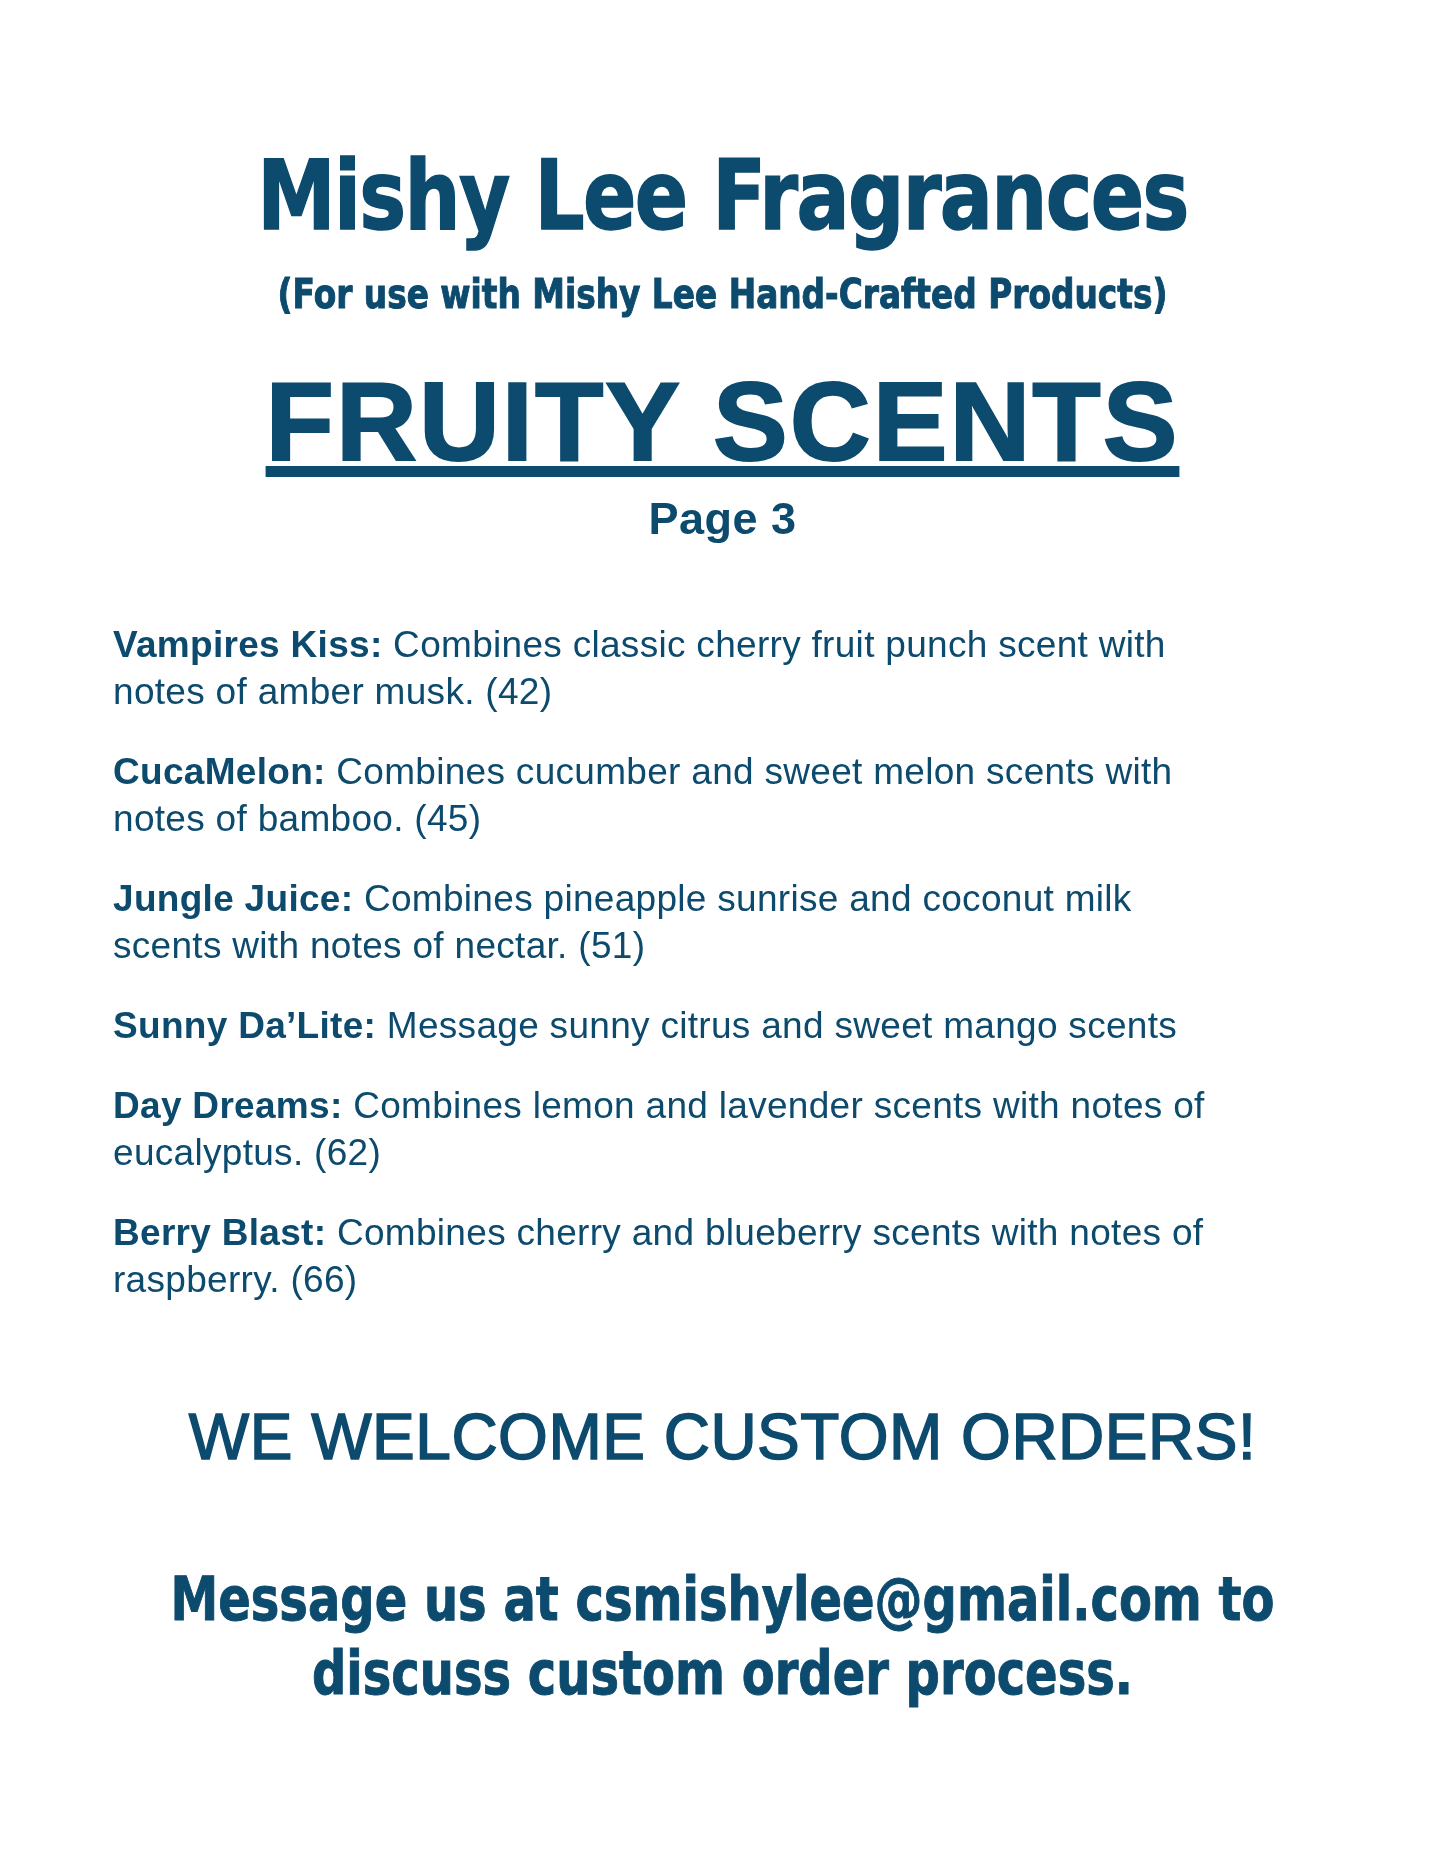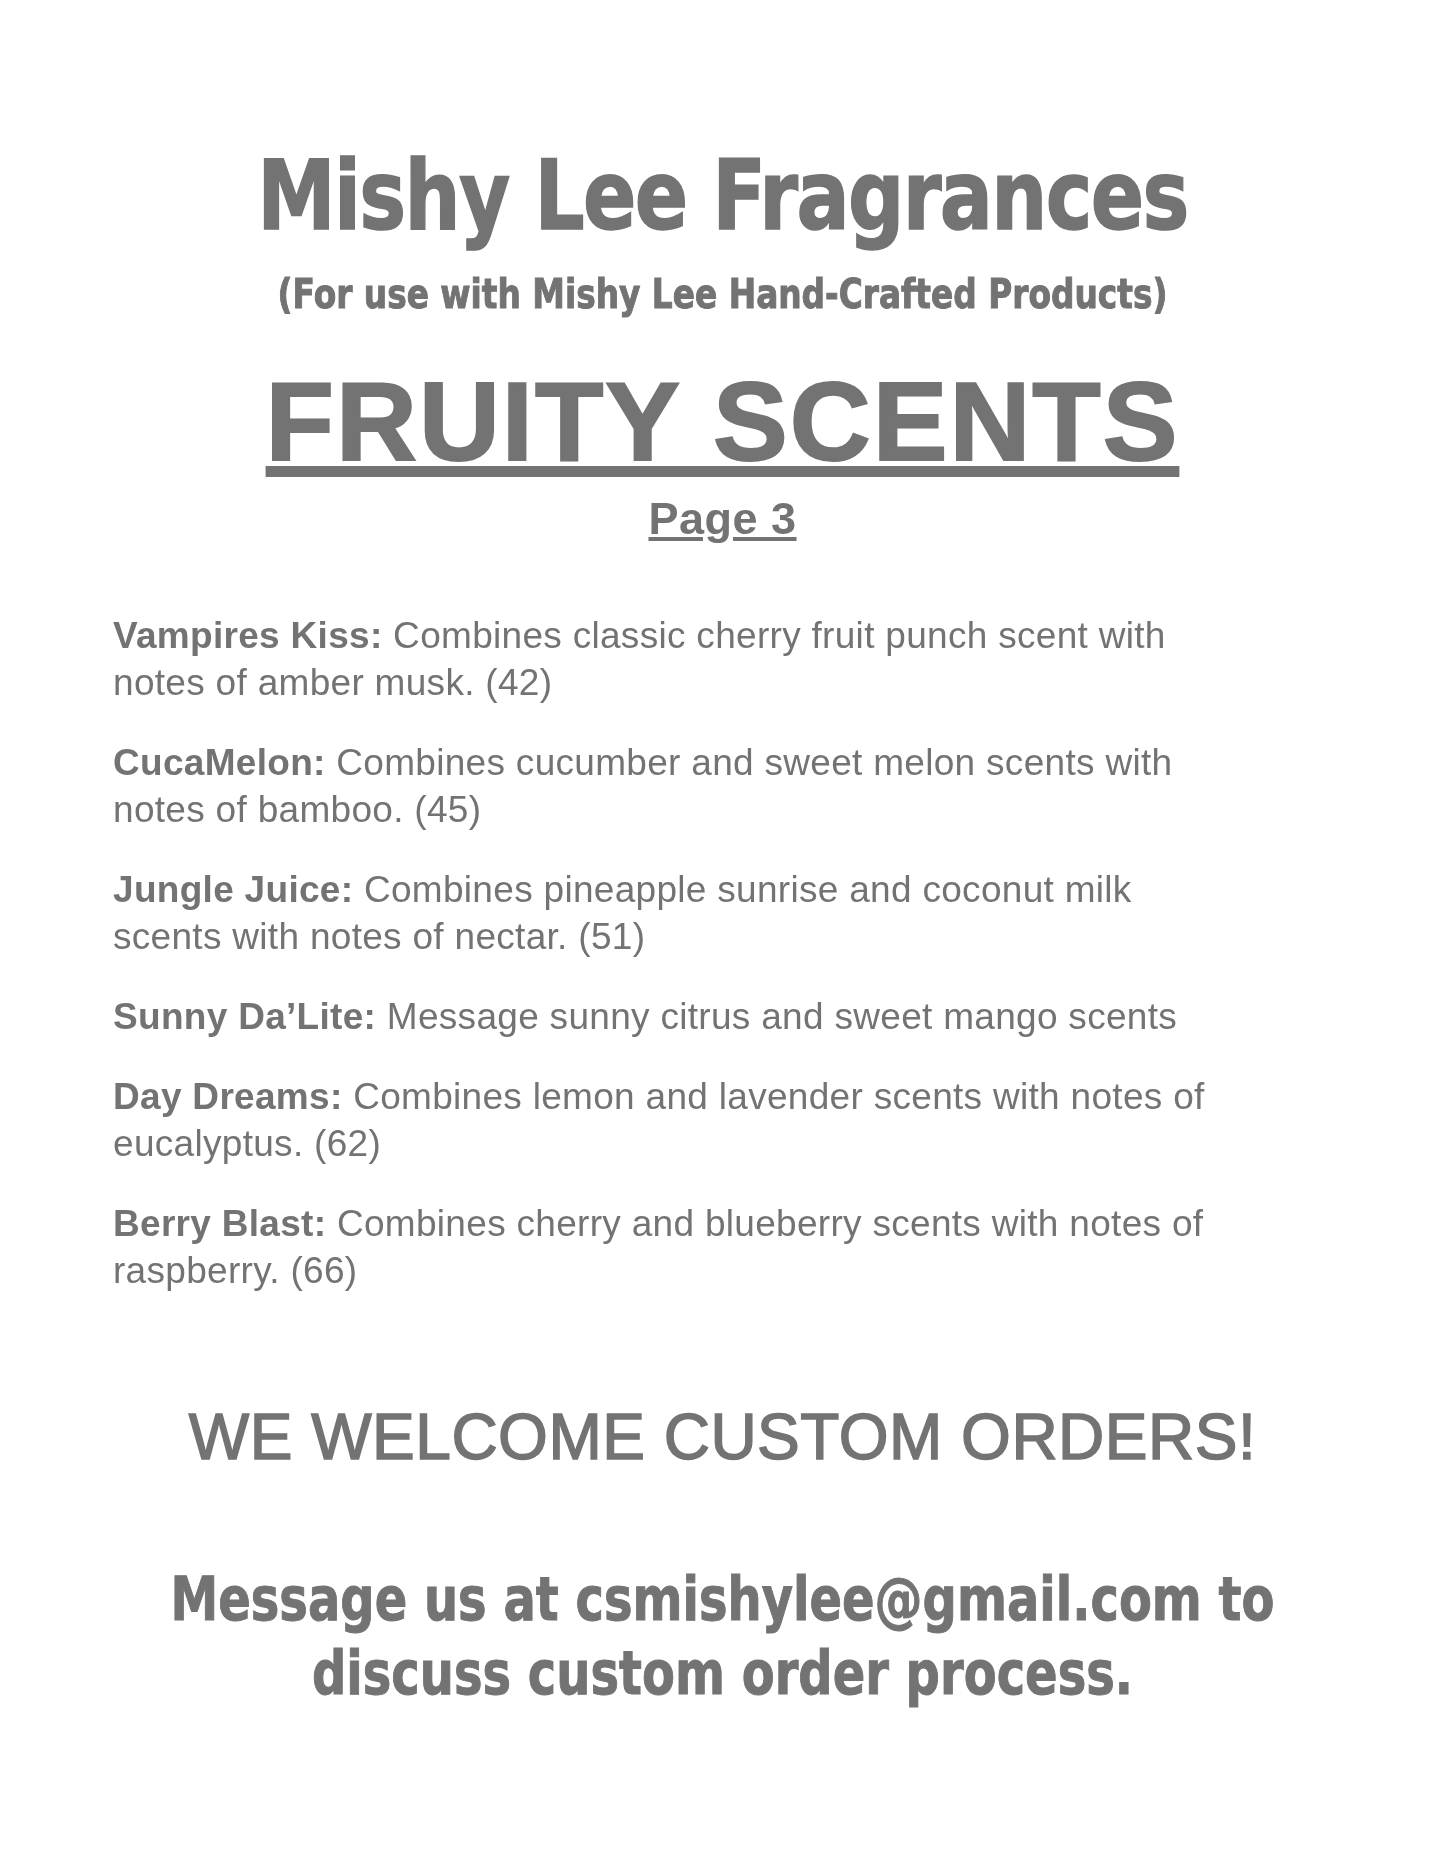--- a/index.html
+++ b/index.html
@@ -5,21 +5,21 @@
   html, body {
     margin: 0;
     padding: 0;
     background: #ffffff;
   }
   .page {
     position: relative;
     width: 1445px;
     height: 1870px;
     background: #ffffff;
-    color: #737373;
+    color: #0c4a6e;
     overflow: hidden;
     font-family: "Liberation Sans", sans-serif;
   }
   .centered {
     position: absolute;
     left: 0;
     width: 100%;
     text-align: center;
     white-space: nowrap;
   }
@@ -50,33 +50,32 @@
     letter-spacing: 2px;
     text-decoration: underline;
     -webkit-text-stroke: 2px currentColor;
   }
   .page-label {
     top: 496px;
     font-weight: 700;
     font-size: 45px;
     line-height: 1.0;
     letter-spacing: 0.5px;
-    text-decoration: underline;
   }
   .scent-list {
     position: absolute;
     top: 604px;
     left: 113px;
     width: 1195px;
   }
   .scent {
     font-size: 37px;
     line-height: 47px;
     letter-spacing: 0.3px;
-    margin: 8px 0 33px 0;
+    margin: 17px 0 33px 0;
   }
   .scent .name {
     font-weight: 700;
   }
   .custom-orders {
     top: 1405px;
     font-weight: 400;
     font-size: 64px;
     line-height: 1.0;
     letter-spacing: 0.5px;

